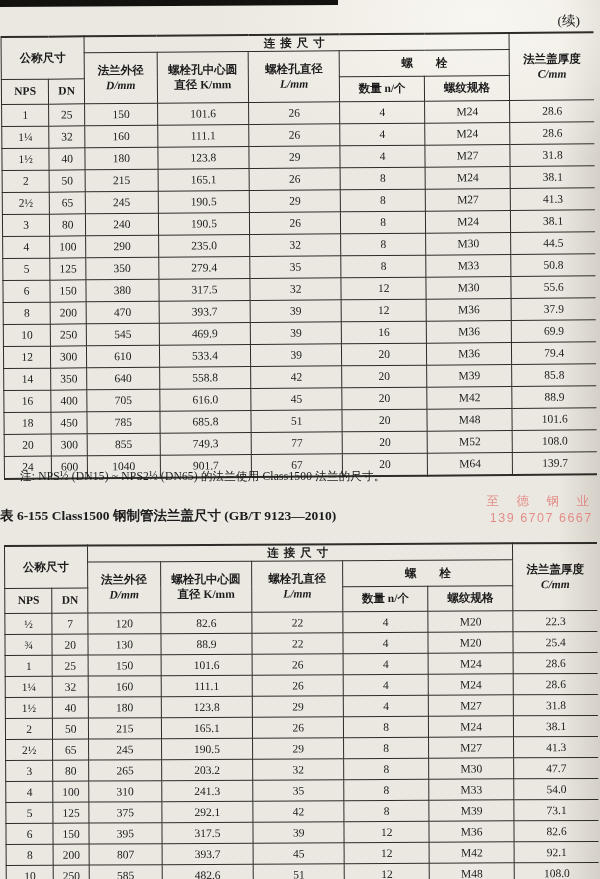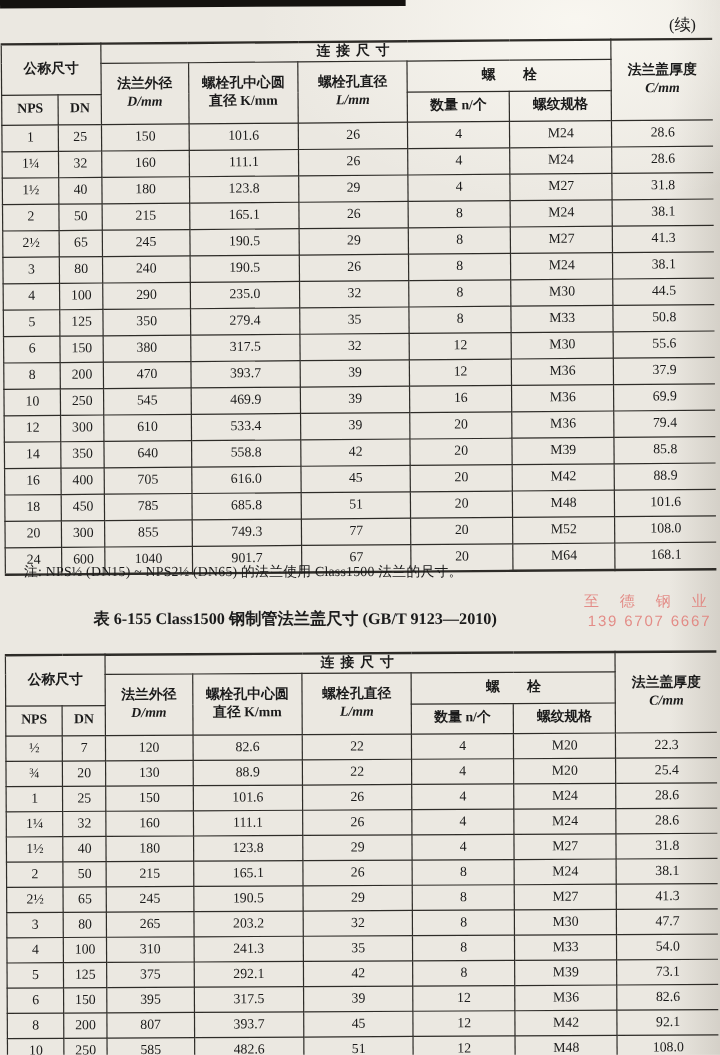--- a/index.html
+++ b/index.html
@@ -31,21 +31,21 @@
   .tbl2 td { height:20px; }
   .hr1 { height:16px; }
   .hr2 { height:26px; }
   .hr3 { height:25px; }
   .spread4 { letter-spacing:5px; }
   .unit { font-style:italic; font-weight:bold; }
 
   .note { position:absolute; top:469px; left:20px; right:14px;
     font-size:11.5px; letter-spacing:0.2px; }
   .tbl-title { position:absolute; top:507px; left:0; width:82%;
-    text-align:center; font-weight:bold; font-size:13.5px; }
+    text-align:left; font-weight:bold; font-size:13.5px; }
   .watermark { position:absolute; top:493px; right:4px; text-align:center;
     font-family:"Liberation Sans","DejaVu Sans",sans-serif;
     font-size:12.5px; opacity:0.85; line-height:1.35; }
   .watermark .wm1 { letter-spacing:7px; }
   .watermark .wm2 { letter-spacing:1.5px; }
 
   col.c-nps { width:8%; }  col.c-dn { width:6%; }  col.c-d { width:12.3%; }
   col.c-k { width:15.4%; } col.c-l { width:15.4%; } col.c-n { width:14.3%; }
   col.c-t { width:14.4%; } col.c-c { width:14.2%; }
 </style>
@@ -260,21 +260,21 @@
           <td>108.0</td>
         </tr>
         <tr>
           <td>24</td>
           <td>600</td>
           <td>1040</td>
           <td>901.7</td>
           <td>67</td>
           <td>20</td>
           <td>M64</td>
-          <td>168.1</td>
+          <td>139.7</td>
         </tr>
       </tbody>
   </table>
 </div>
 
 <div class="note">注: NPS½ (DN15) ~ NPS2½ (DN65) 的法兰使用 Class1500 法兰的尺寸。</div>
 <div class="tbl-title">表 6-155  Class1500 钢制管法兰盖尺寸 (GB/T 9123—2010)</div>
 
 <div class="watermark" style="color: rgb(226, 125, 120);">
   <div class="wm1">至 德 钢 业</div>

